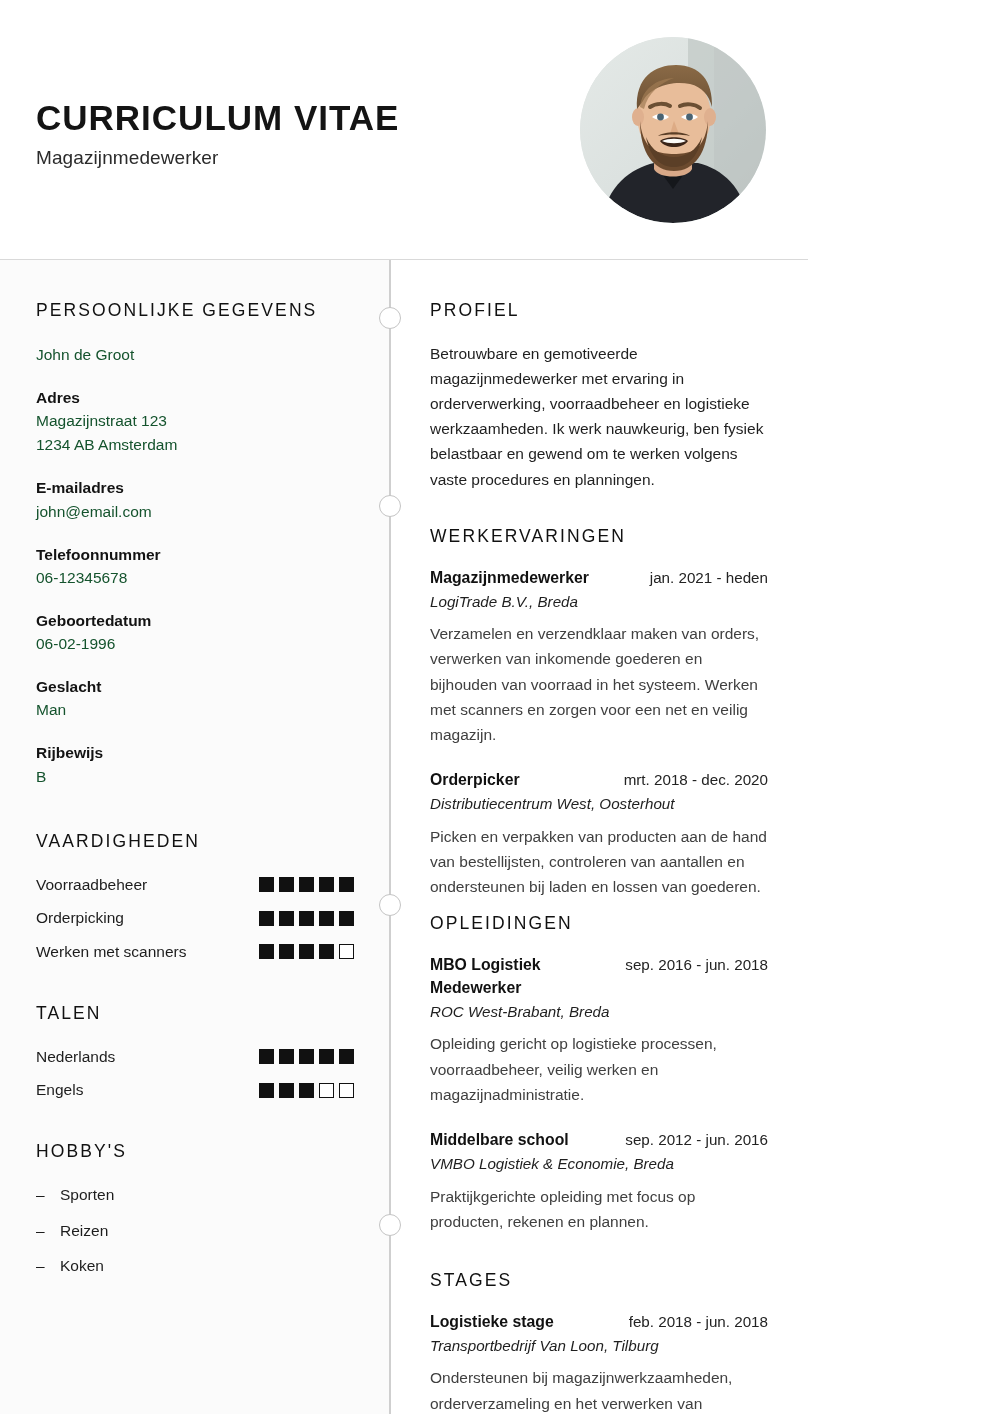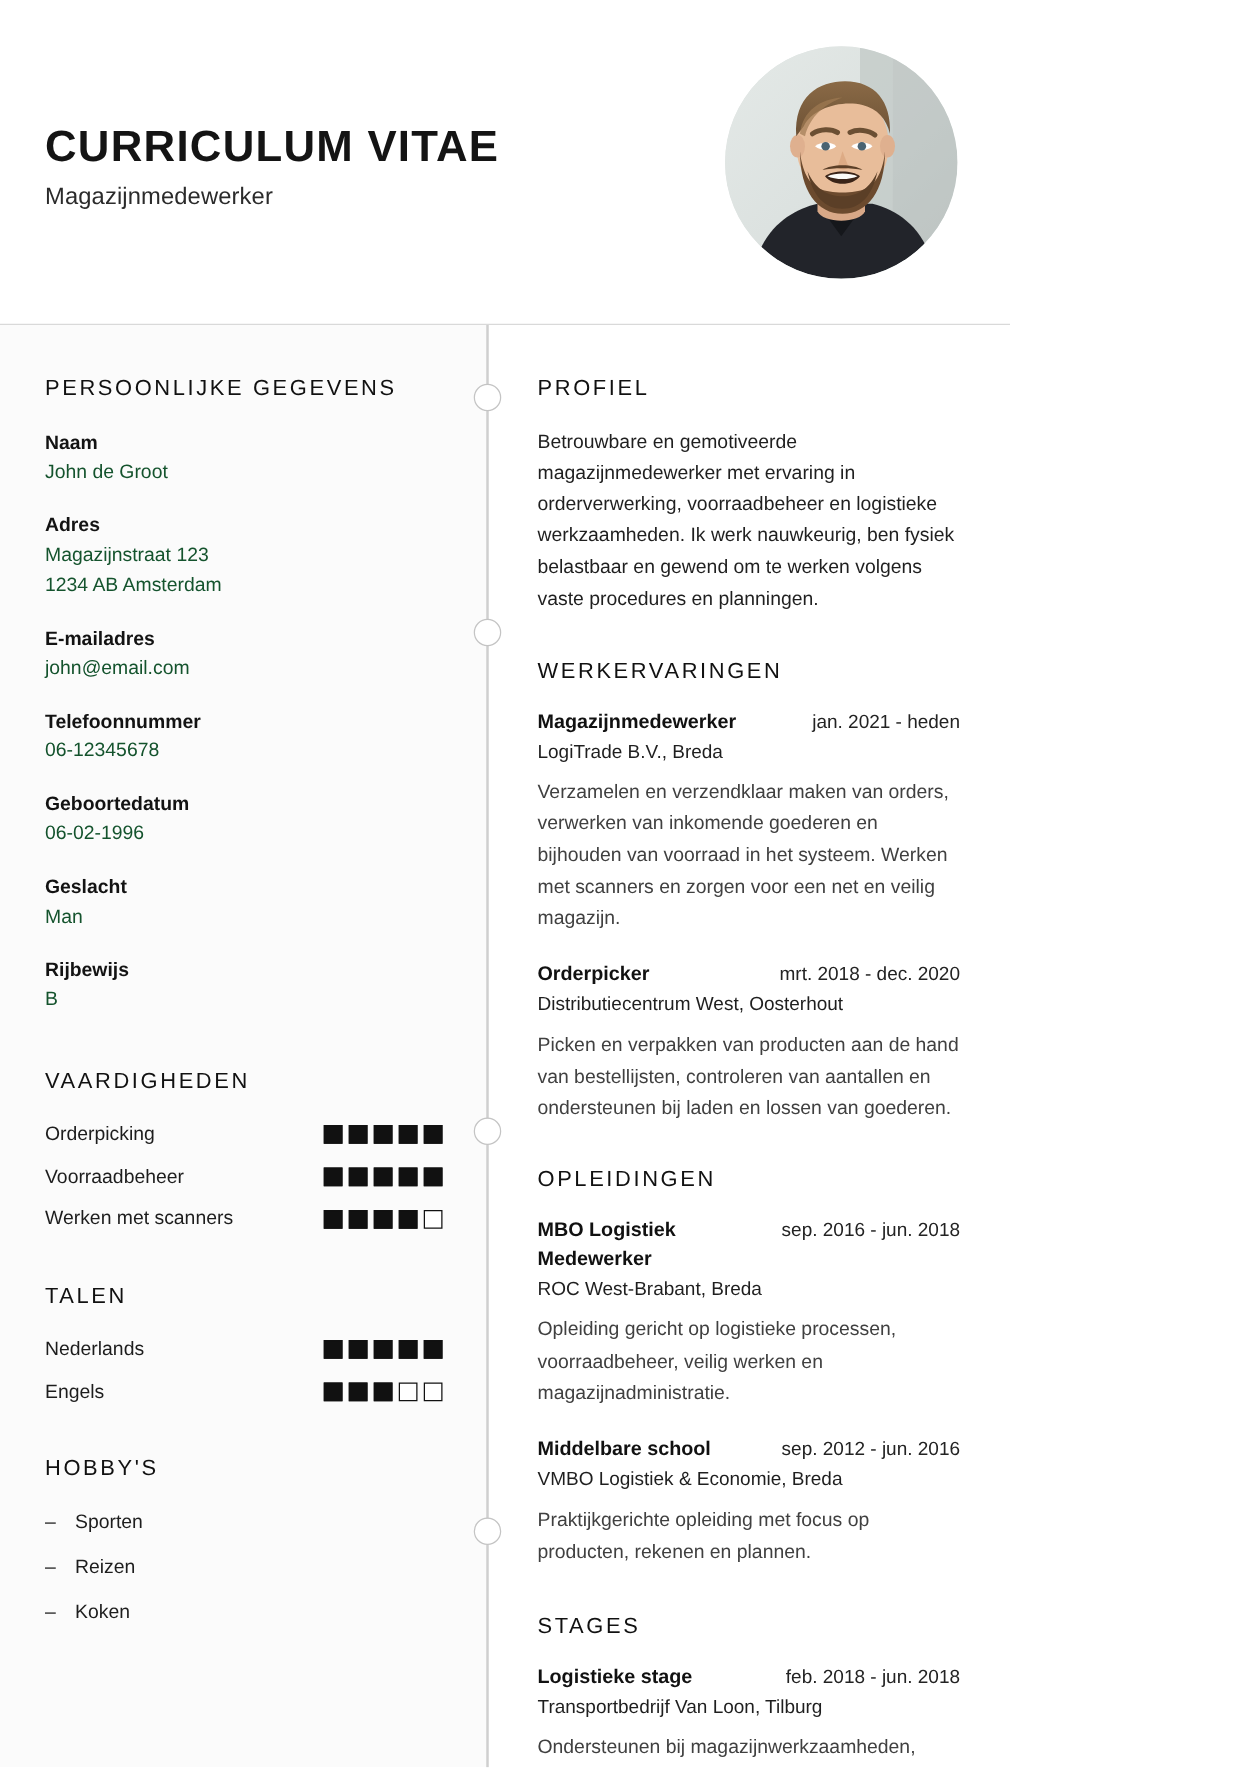--- a/index.html
+++ b/index.html
@@ -195,32 +195,33 @@
   }
   .entry-date {
     font-size: 15.2px;
     font-weight: 400;
     color: #232323;
     white-space: nowrap;
     line-height: 1.45;
   }
   .entry-org {
     font-size: 15.2px;
+    font-style: italic;
     color: #1f1f1f;
     line-height: 1.5;
     margin-top: 1px;
   }
   .entry-desc {
     font-size: 15.5px;
     line-height: 1.62;
     color: #404040;
     margin-top: 8px;
   }
   .sec-profiel  { margin-bottom: 34px; }
-  .sec-werk     { margin-bottom: 34px; }
+  .sec-werk     { margin-bottom: 14px; }
   .sec-opl      { margin-bottom: 36px; }
 </style>
 </head>
 <body>
 
 <div class="page">
 
   <div class="header">
     <div class="header-text">
       <div class="cv-title">CURRICULUM VITAE</div>
@@ -291,21 +292,20 @@
       <div class="tl-dot" style="top:634px"></div>
       <div class="tl-dot" style="top:954px"></div>
     </div>
 
     <aside class="sidebar">
 
       <section>
         <h2 class="section-title">PERSOONLIJKE GEGEVENS</h2>
 
         <div class="pd-item">
-          <div class="pd-label">Naam</div>
           <div class="pd-value">John de Groot</div>
         </div>
 
         <div class="pd-item">
           <div class="pd-label">Adres</div>
           <div class="pd-value">Magazijnstraat 123</div>
           <div class="pd-value">1234 AB Amsterdam</div>
         </div>
 
         <div class="pd-item">
@@ -331,31 +331,31 @@
         <div class="pd-item">
           <div class="pd-label">Rijbewijs</div>
           <div class="pd-value">B</div>
         </div>
       </section>
 
       <section class="block-gap-skills">
         <h2 class="section-title">VAARDIGHEDEN</h2>
         <div id="skills-list">
             <div class="rating-row">
+              <div class="rating-label">Voorraadbeheer</div>
+              <div class="squares">
+                <span class="sq filled"></span>
+                <span class="sq filled"></span>
+                <span class="sq filled"></span>
+                <span class="sq filled"></span>
+                <span class="sq filled"></span>
+              </div>
+            </div>
+            <div class="rating-row">
               <div class="rating-label">Orderpicking</div>
-              <div class="squares">
-                <span class="sq filled"></span>
-                <span class="sq filled"></span>
-                <span class="sq filled"></span>
-                <span class="sq filled"></span>
-                <span class="sq filled"></span>
-              </div>
-            </div>
-            <div class="rating-row">
-              <div class="rating-label">Voorraadbeheer</div>
               <div class="squares">
                 <span class="sq filled"></span>
                 <span class="sq filled"></span>
                 <span class="sq filled"></span>
                 <span class="sq filled"></span>
                 <span class="sq filled"></span>
               </div>
             </div>
             <div class="rating-row">
               <div class="rating-label">Werken met scanners</div>

